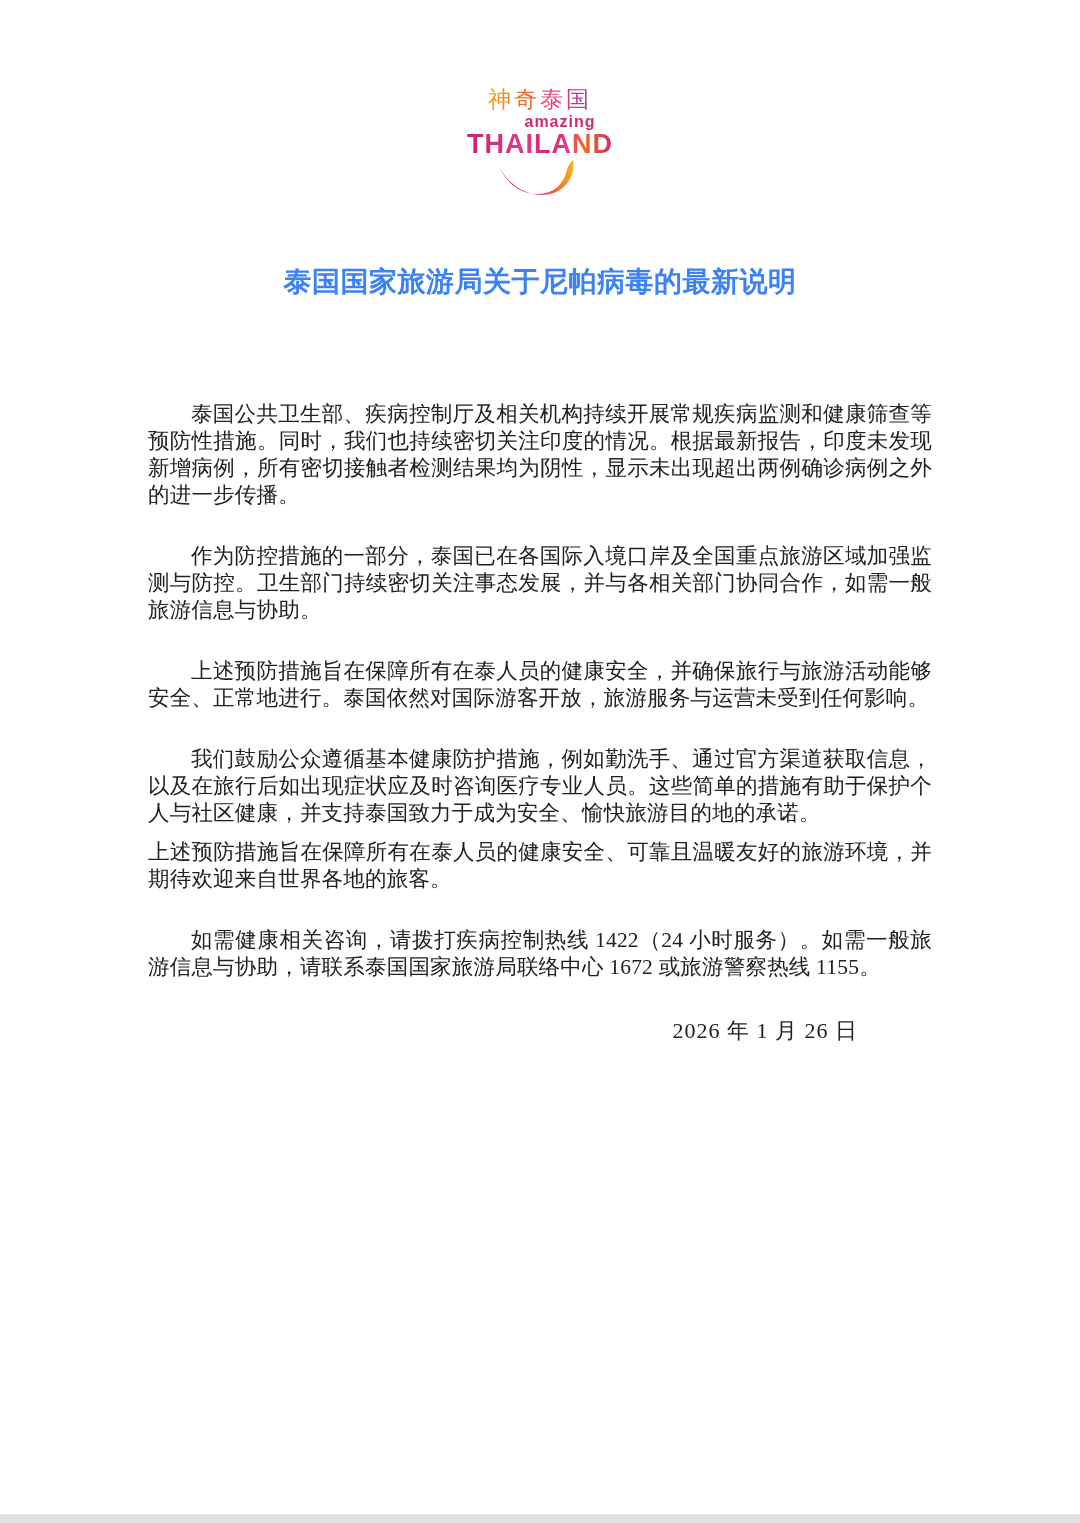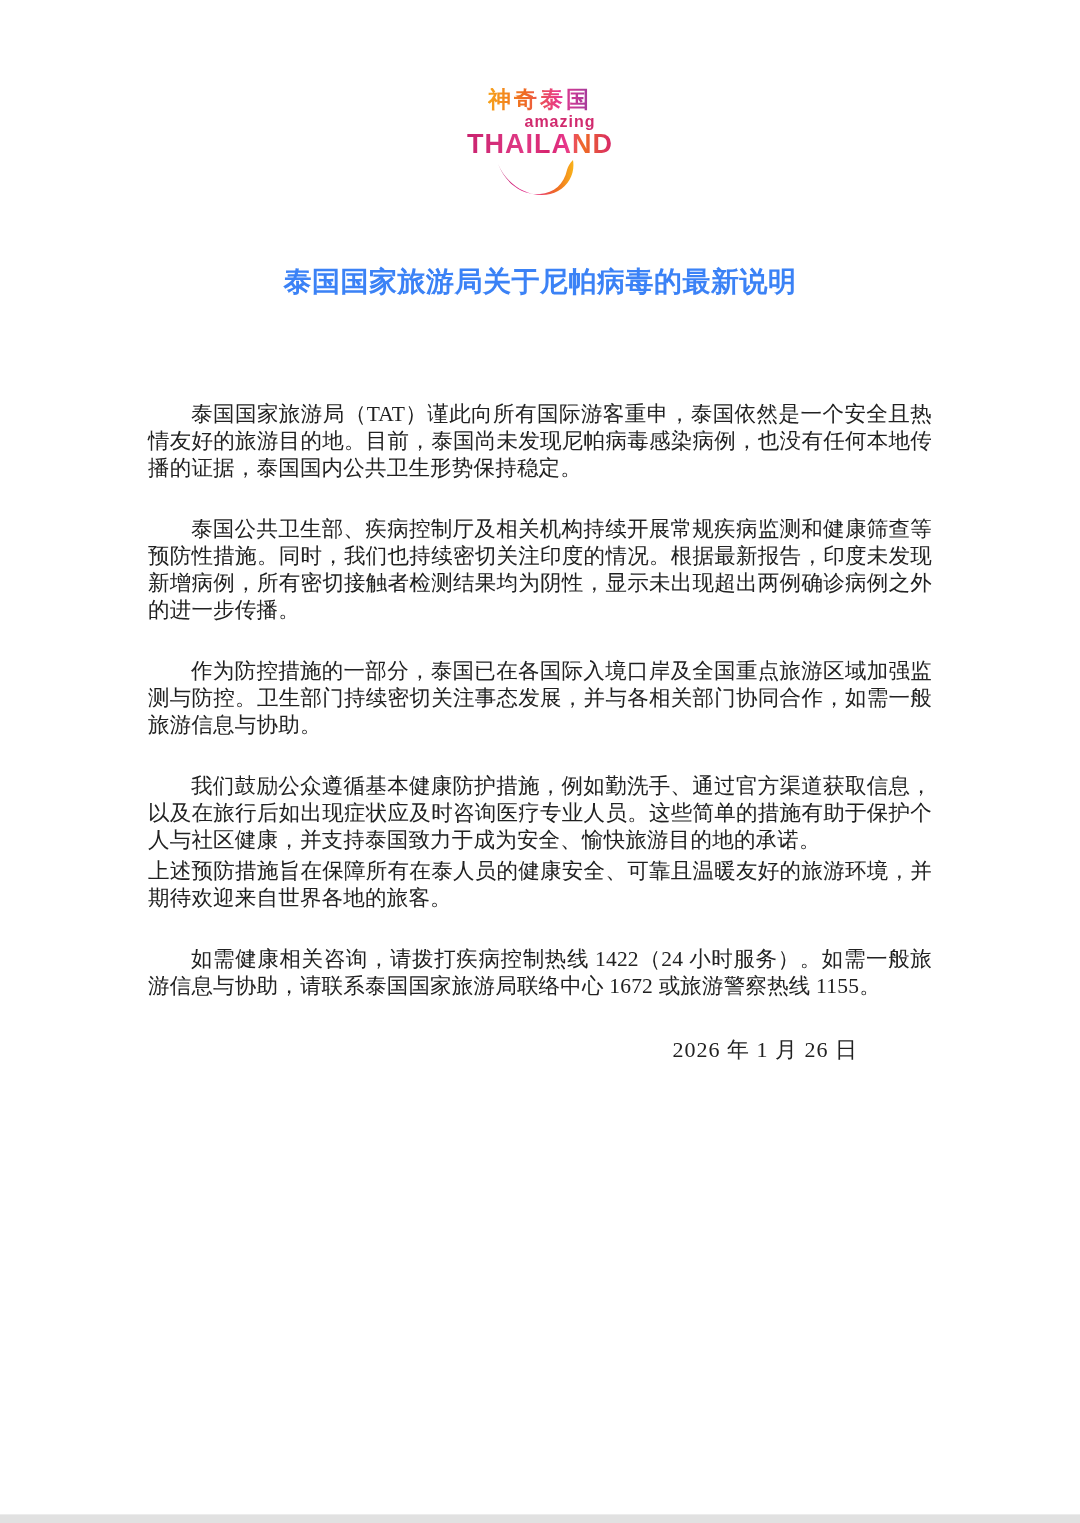--- a/index.html
+++ b/index.html
@@ -11,21 +11,21 @@
     font-family: "Liberation Serif", "DejaVu Serif", serif;
     color: #212121;
   }
   .page { padding-top: 88px; }
 
   
   .logo { text-align: center; line-height: 1; }
   .logo-cn {
     display: inline-block;
     font-family: "Liberation Sans", "DejaVu Sans", sans-serif;
-    font-weight: bold;
+    font-weight: normal;
     font-size: 23px;
     letter-spacing: 3px;
     color: var(--amazing-color, #d12a6e);
     background: linear-gradient(90deg,
       var(--gradient-start, #f6a21b) 0%,
       #ef6b23 35%,
       var(--gradient-mid, #e8388d) 68%,
       var(--gradient-end, #9c3c9e) 100%);
     -webkit-background-clip: text;
     background-clip: text;
@@ -74,21 +74,21 @@
   .body-text {
     width: 784px;
     margin: 100px auto 0 auto;
     font-size: 21.5px;
     line-height: 27px;
     text-align: justify;
     letter-spacing: 0.2px;
   }
   .body-text p { margin: 0 0 34px 0; }
   .body-text p.indent { text-indent: 2em; }
-  .body-text p.no-gap { margin-bottom: 4px; }
+  .body-text p.no-gap { margin-bottom: 12px; }
 
   
   .signature {
     width: max-content;
     margin: 44px 85px 0 auto;
     text-align: center;
     font-size: 22px;
     line-height: 29px;
   }
   .sig-date {
@@ -129,23 +129,23 @@
           </linearGradient>
         </defs>
         <path d="M2,4 C10,24 26,35 44,34 C58,33 68,24 71,10 C72,6 74,3 77,0 C79,12 74,24 62,31 C44,41 14,32 2,4 Z" fill="url(#swooshGrad)"></path>
       </svg>
     </div>
   </div>
 
   <h1 class="doc-title">泰国国家旅游局关于尼帕病毒的最新说明</h1>
 
   <div class="body-text">
-    <p class="indent">泰国国家旅游局（TAT）谨此向所有国际游客重申，泰国依然是一个安全且热情友好的旅游目的地。目前，泰国尚未发现尼帕病毒感染病例，也没有任何本地传播的证据，泰国国内公共卫生形势保持稳定。</p>
     <p class="indent">泰国公共卫生部、疾病控制厅及相关机构持续开展常规疾病监测和健康筛查等预防性措施。同时，我们也持续密切关注印度的情况。根据最新报告，印度未发现新增病例，所有密切接触者检测结果均为阴性，显示未出现超出两例确诊病例之外的进一步传播。</p>
     <p class="indent">作为防控措施的一部分，泰国已在各国际入境口岸及全国重点旅游区域加强监测与防控。卫生部门持续密切关注事态发展，并与各相关部门协同合作，如需一般旅游信息与协助。</p>
+    <p class="indent">上述预防措施旨在保障所有在泰人员的健康安全，并确保旅行与旅游活动能够安全、正常地进行。泰国依然对国际游客开放，旅游服务与运营未受到任何影响。</p>
     <p class="indent no-gap">我们鼓励公众遵循基本健康防护措施，例如勤洗手、通过官方渠道获取信息，以及在旅行后如出现症状应及时咨询医疗专业人员。这些简单的措施有助于保护个人与社区健康，并支持泰国致力于成为安全、愉快旅游目的地的承诺。</p>
     <p>上述预防措施旨在保障所有在泰人员的健康安全、可靠且温暖友好的旅游环境，并期待欢迎来自世界各地的旅客。</p>
     <p class="indent">如需健康相关咨询，请拨打疾病控制热线 1422（24 小时服务）。如需一般旅游信息与协助，请联系泰国国家旅游局联络中心 1672 或旅游警察热线 1155。</p>
 
     <div class="sig-date">2026 年 1 月 26 日</div>
   </div>
 
   <div class="bottom-bar"></div>
 </div>
 

